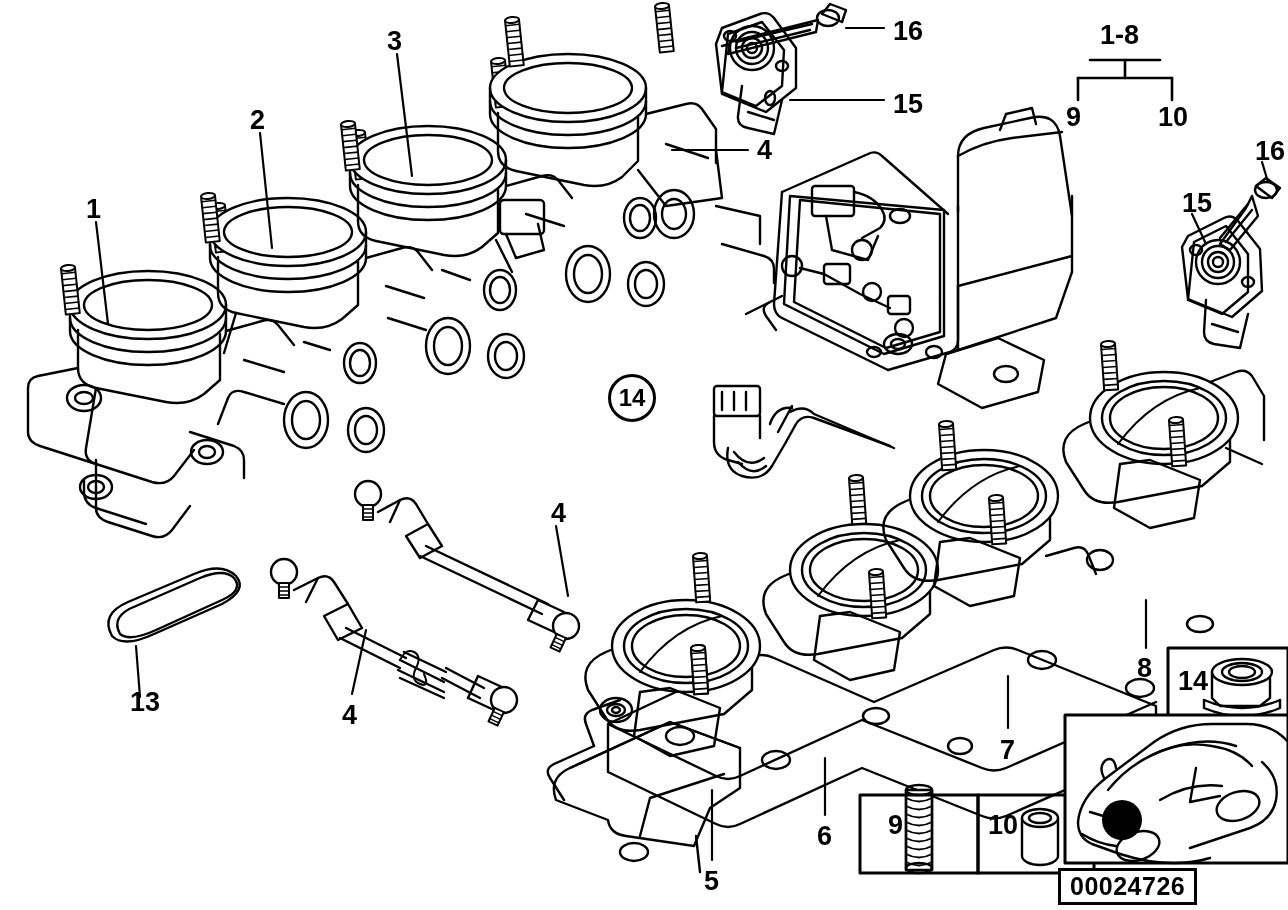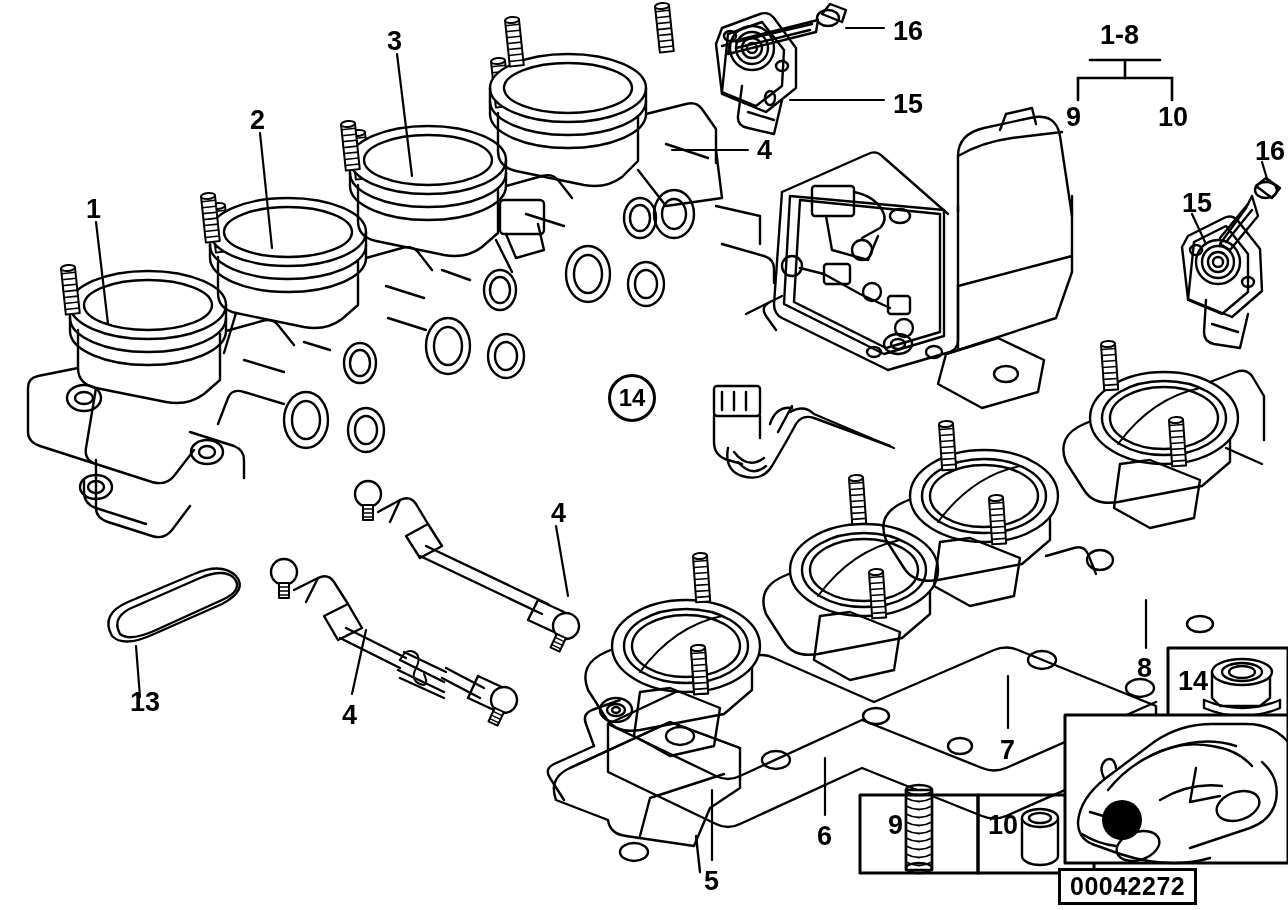--- a/index.html
+++ b/index.html
@@ -413,15 +413,15 @@
   <div class="callout" style="left:1100px;top:22px;">1-8</div>
   <div class="callout" style="left:1066px;top:104px;">9</div>
   <div class="callout" style="left:1158px;top:104px;">10</div>
 
   <div class="circnum" style="left:608px;top:374px;">14</div>
 
   <div class="callout" style="left:888px;top:812px;">9</div>
   <div class="callout" style="left:988px;top:812px;">10</div>
   <div class="callout" style="left:1178px;top:668px;">14</div>
 
-  <div class="idlabel" style="left:1058px;top:868px;">00042272</div>
+  <div class="idlabel" style="left:1058px;top:868px;">00024726</div>
 
 </div>
 
 </body></html>

